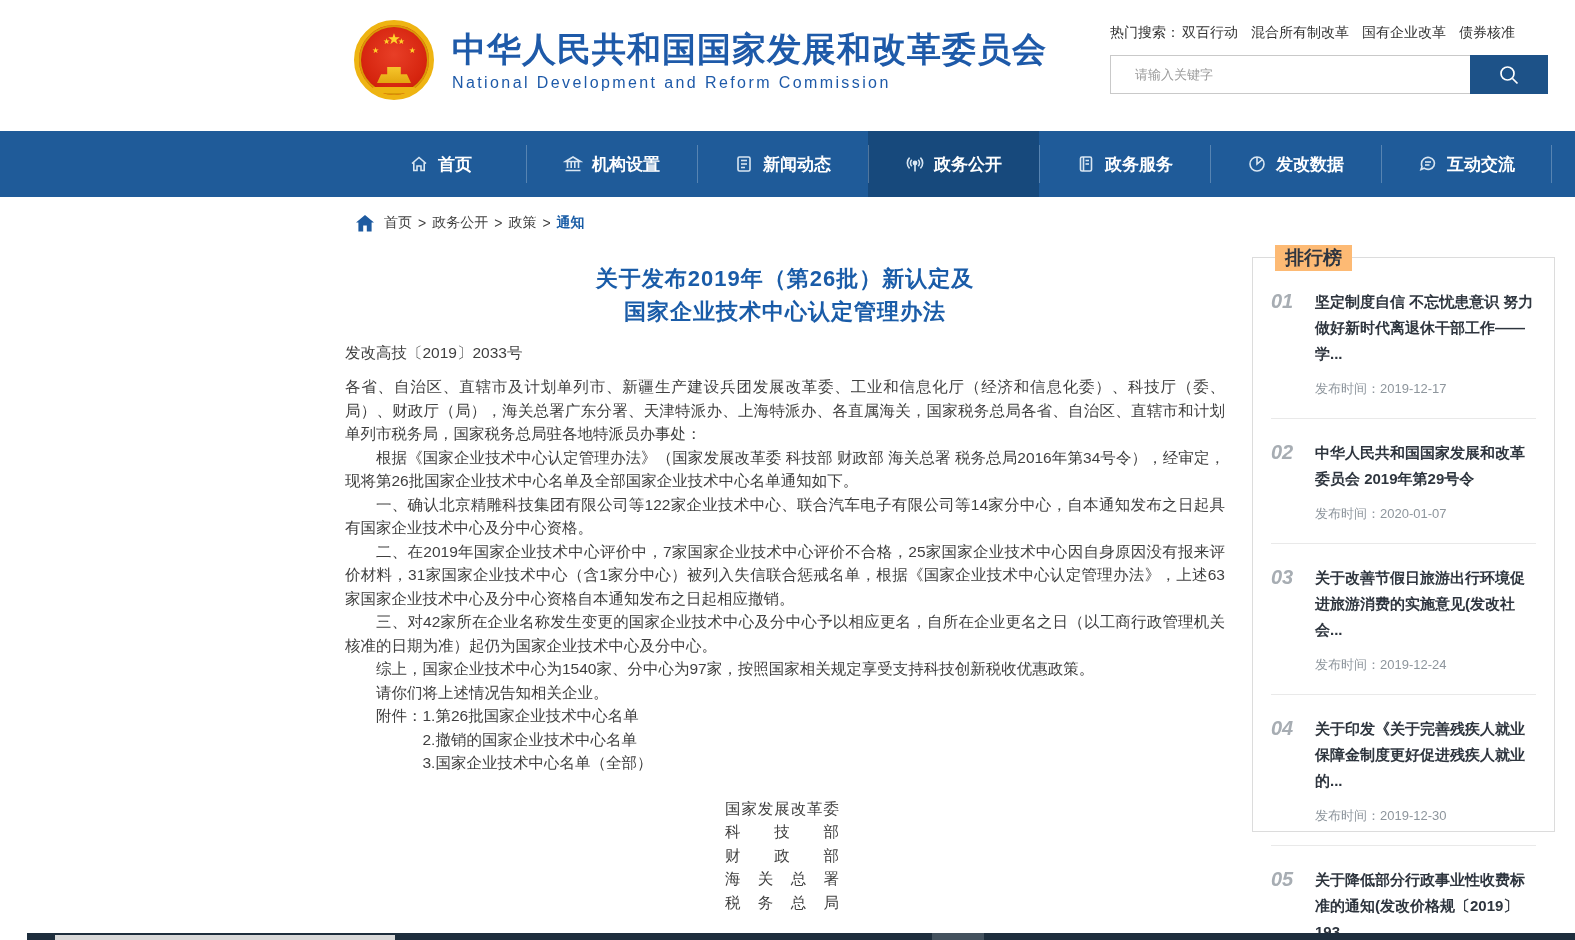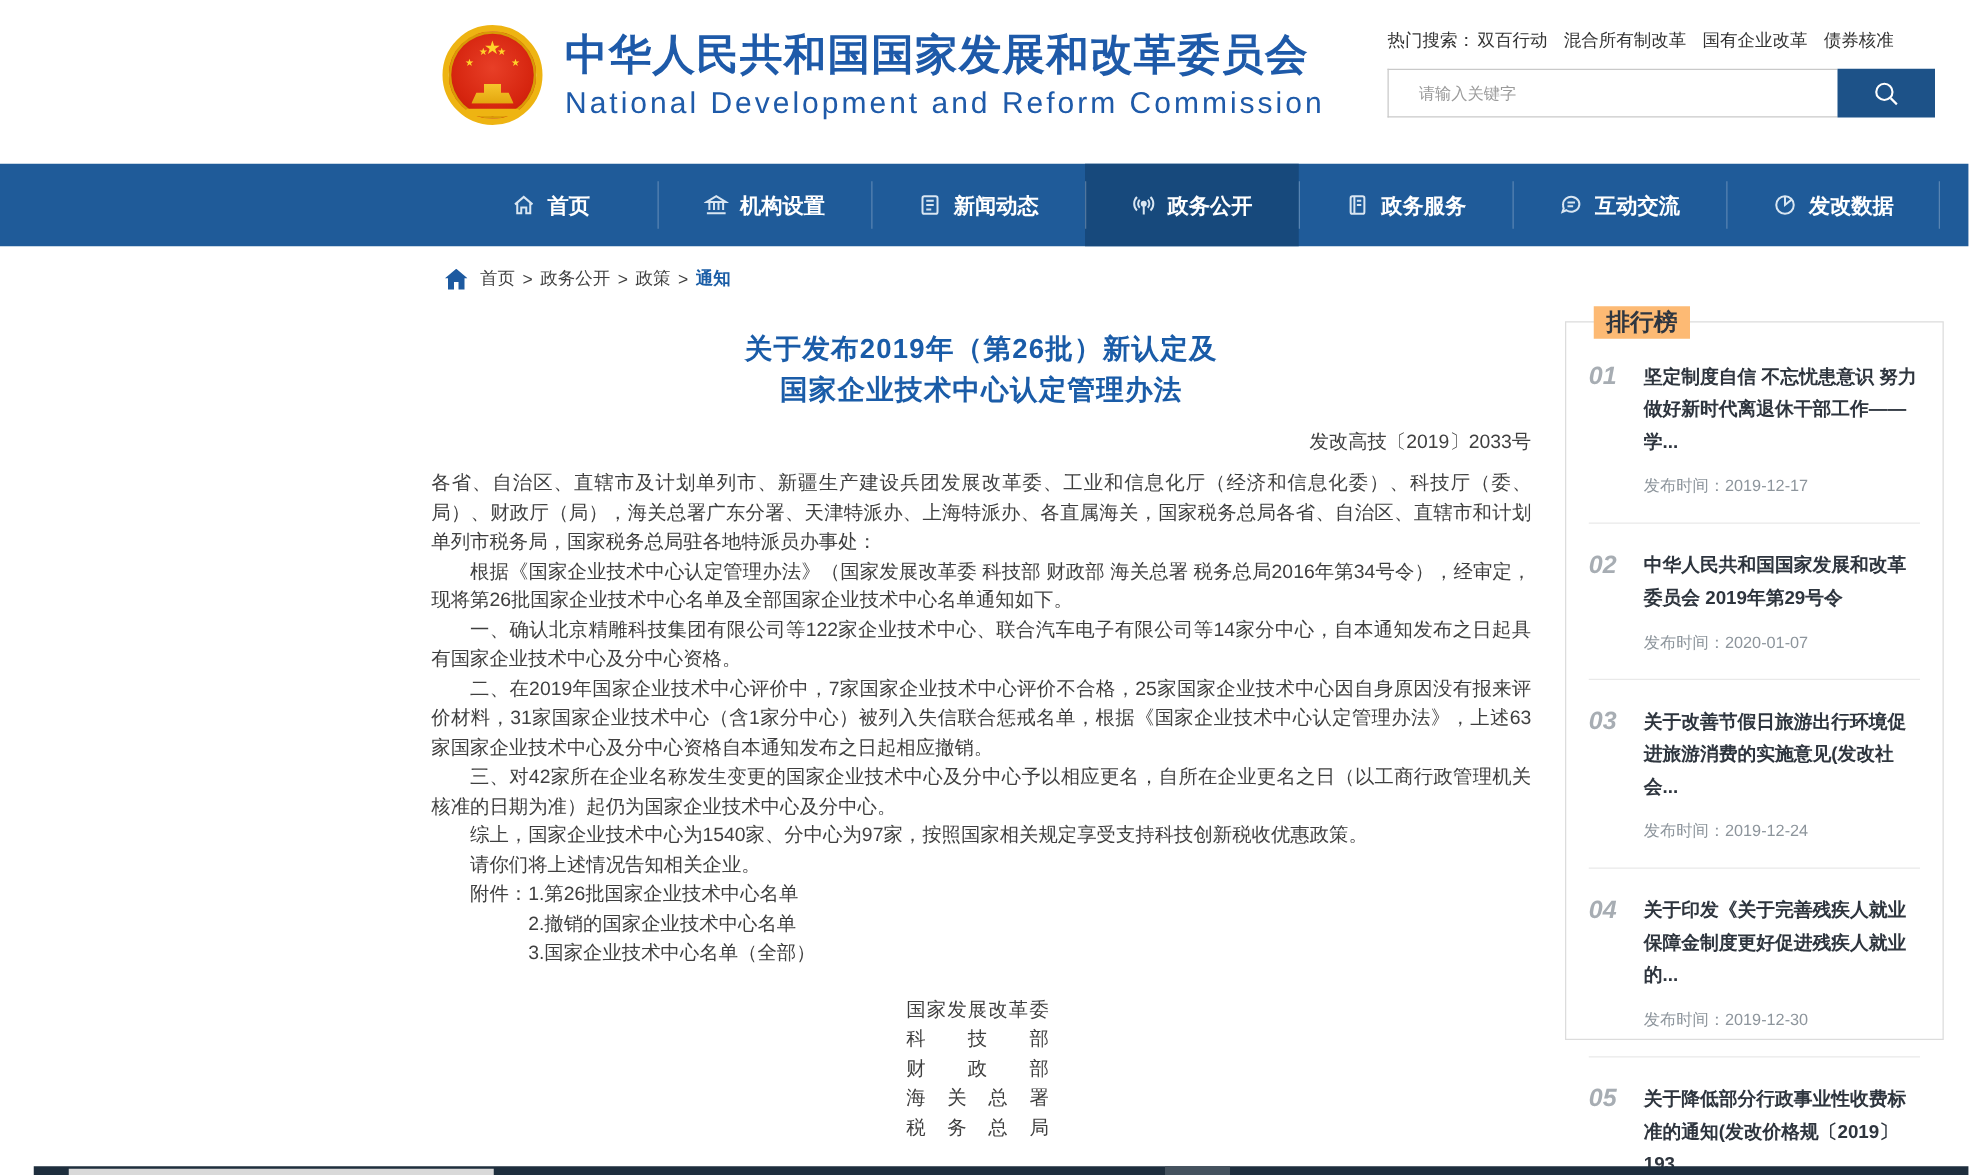--- a/index.html
+++ b/index.html
@@ -12,21 +12,21 @@
   .emblem { position:relative; width:80px; height:80px; border-radius:50%;
             background:radial-gradient(circle at 50% 42%, #e83f27 0%, #d6250f 60%, #b91806 100%);
             border:5px solid #eeb412; box-shadow:0 0 0 2px #d89b06 inset; flex:0 0 auto; }
   .emblem .star-big { position:absolute; left:50%; top:6px; transform:translateX(-50%); color:#ffd32a; font-size:15px; line-height:1; }
   .emblem .star-s { position:absolute; color:#ffd32a; font-size:8px; line-height:1; }
   .emblem .gate { position:absolute; left:50%; bottom:12px; transform:translateX(-50%); width:34px; height:16px;
                   background:linear-gradient(#f6c62c,#e3a50e); clip-path:polygon(0 100%,100% 100%,88% 45%,70% 45%,70% 0,30% 0,30% 45%,12% 45%); }
   .emblem .ribbon { position:absolute; left:50%; bottom:2px; transform:translateX(-50%); width:44px; height:6px; background:#eeb412; border-radius:3px; }
   .site-titles { margin-left:18px; }
   .site-title-zh { color:#1e5aa9; font-size:34px; font-weight:bold; letter-spacing:1px; line-height:40px; }
-  .site-title-en { color:#1e5aa9; font-size:24px; letter-spacing:2.4px; margin-top:5px; }
+  .site-title-en { color:#1e5aa9; font-size:16px; letter-spacing:2.4px; margin-top:5px; }
 
   .search-area { position:absolute; top:24px; right:27px; width:438px; }
   .hot-line { font-size:14px; color:#333; white-space:nowrap; }
   .hot-line .hot-term { color:#333; margin-left:13px; cursor:pointer; text-decoration:none; }
   .search-row { display:flex; margin-top:13px; height:39px; }
   .search-input { flex:1; border:1px solid #c9c9c9; border-right:none; padding:0 24px; font-size:13px; color:#333; outline:none; }
   .search-input::placeholder { color:#9b9b9b; }
   .search-btn { width:78px; background:#1d5288; border:none; cursor:pointer; display:flex; align-items:center; justify-content:center; }
 
   
@@ -42,21 +42,21 @@
   
   .breadcrumb { position:absolute; left:356px; top:214px; display:flex; align-items:center; font-size:14px; color:#3f3f3f; }
   .breadcrumb .crumb { color:#3f3f3f; cursor:pointer; text-decoration:none; }
   .breadcrumb .sep { margin:0 6px; color:#3f3f3f; }
   .breadcrumb .current { color:#1a5da6; font-weight:bold; }
   .breadcrumb svg { margin-right:10px; display:block; }
 
   
   .article { position:absolute; left:345px; top:262px; width:880px; color:#3f3f3f; }
   .article h1 { text-align:center; color:#1a5ca8; font-size:22px; font-weight:bold; line-height:33px; letter-spacing:1px; }
-  .doc-number { text-align:right; font-size:15.5px; margin-top:15px; margin-bottom:11px; }
+  .doc-number { text-align:left; font-size:15.5px; margin-top:15px; margin-bottom:11px; }
   .article p { font-size:15.5px; line-height:23.5px; text-align:justify; }
   .article p.indent { text-indent:2em; }
   .article p.attach-sub { text-indent:5em; }
   .signature { margin-top:22px; margin-left:380px; width:114px; }
   .sig-line { font-size:15.5px; line-height:23.5px; text-align:justify; text-align-last:justify; }
 
   
   .sidebar { position:absolute; left:1252px; top:257px; width:303px; height:575px; border:1px solid #dcdcdc; background:#fff; }
   .sidebar-title { position:absolute; top:-13px; left:22px; background:#fdba74; padding:0 10px; font-size:19px; font-weight:bold; color:#2f3640; }
   .rank-list { list-style:none; padding:10px 18px 0 18px; }
@@ -141,32 +141,32 @@
         <svg width="20" height="20" viewBox="0 0 20 20" fill="none" stroke="#d9e6f2" stroke-width="1.6">
             <rect x="4.5" y="3" width="11" height="14" rx="1.5"></rect>
             <path d="M7.5 3 V17"></path>
             <line x1="9.5" y1="6.5" x2="13" y2="6.5"></line>
             <line x1="9.5" y1="10" x2="13" y2="10"></line>
           </svg>
         <span>政务服务</span>
       </div>
       <div class="nav-item">
         <svg width="20" height="20" viewBox="0 0 20 20" fill="none" stroke="#d9e6f2" stroke-width="1.6">
+            <circle cx="10" cy="10" r="7"></circle>
+            <path d="M10 3 V10 L15.5 5.5"></path>
+          </svg>
+        <span>发改数据</span>
+      </div>
+      <div class="nav-item">
+        <svg width="20" height="20" viewBox="0 0 20 20" fill="none" stroke="#d9e6f2" stroke-width="1.6">
             <path d="M3.5 9.5 a6.5 6 0 1 1 2.6 4.7 L3 15.5 l1-2.8 a6 6 0 0 1 -0.5-3.2 Z"></path>
             <line x1="7" y1="8" x2="13" y2="8"></line>
             <line x1="7" y1="11" x2="11.5" y2="11"></line>
           </svg>
         <span>互动交流</span>
-      </div>
-      <div class="nav-item">
-        <svg width="20" height="20" viewBox="0 0 20 20" fill="none" stroke="#d9e6f2" stroke-width="1.6">
-            <circle cx="10" cy="10" r="7"></circle>
-            <path d="M10 3 V10 L15.5 5.5"></path>
-          </svg>
-        <span>发改数据</span>
       </div>
     </div>
   </div>
 
   <div class="breadcrumb">
     <svg width="18" height="17" viewBox="0 0 18 17" fill="#1d5aa0">
         <path d="M9 0 L18 7.5 L15.6 7.5 L15.6 16.5 L10.8 16.5 L10.8 10.5 L7.2 10.5 L7.2 16.5 L2.4 16.5 L2.4 7.5 L0 7.5 Z"></path>
       </svg>
     <span class="crumb">首页</span>
     <span class="sep">&gt;</span>

